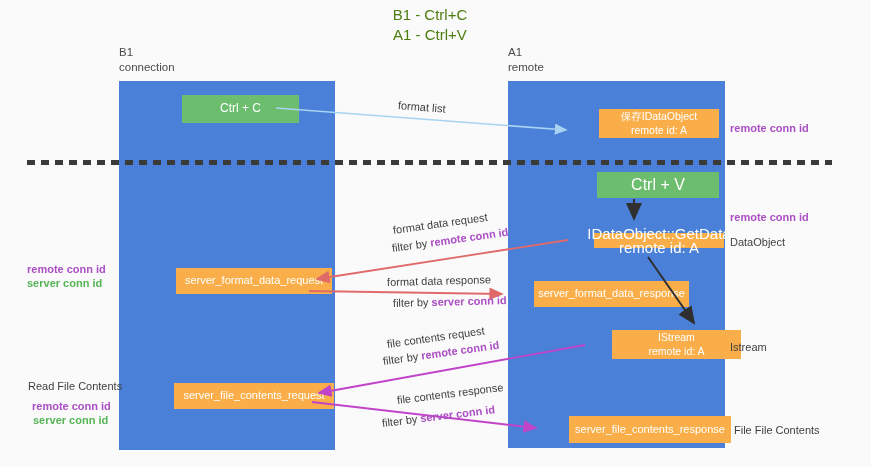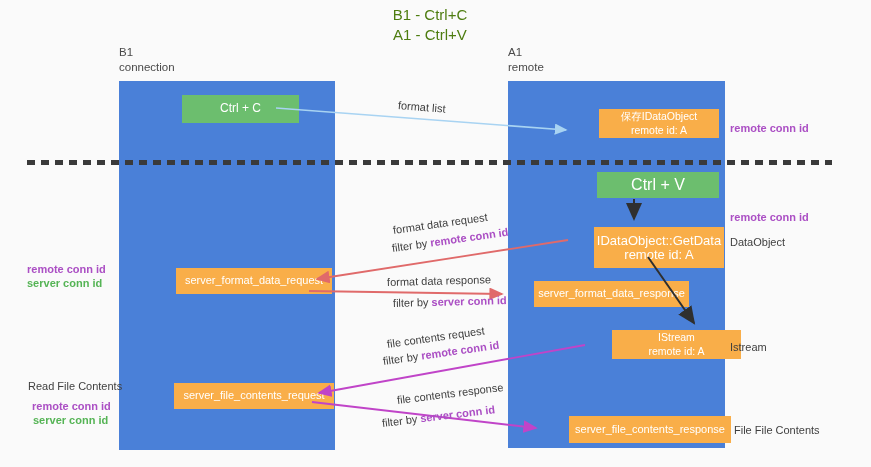--- a/index.html
+++ b/index.html
@@ -19,21 +19,21 @@
   .col-left{left:119px;width:216px;height:369px;}
   .col-right{left:508px;width:217px;height:367px;}
   
   .node{display:flex;align-items:center;justify-content:center;text-align:center;
         color:#fff;font-size:11px;line-height:13.5px;z-index:3;margin-left:24px;}
   .green{background:#6cbe6e;}
   .orange{background:#f9ae49;}
   .b-ctrlc{left:158px;top:95px;width:117px;height:28px;font-size:12px;}
   .b-ctrlv{left:573px;top:172px;width:122px;height:26px;font-size:16px;}
   .b-save{left:575px;top:109px;width:120px;height:29px;font-size:10.5px;}
-  .b-getdata{left:570px;top:227px;width:130px;height:41px;font-size:13px;}
+  .b-getdata{left:570px;top:233px;width:130px;height:15px;font-size:15px;}
   .b-istream{left:588px;top:330px;width:129px;height:29px;font-size:10.5px;}
   .b-sfdreq{left:152px;top:268px;width:156px;height:26px;}
   .b-sfdres{left:510px;top:281px;width:155px;height:26px;}
   .b-sfcreq{left:150px;top:383px;width:160px;height:26px;}
   .b-sfcres{left:545px;top:416px;width:162px;height:27px;}
   
   .divider{left:27px;top:160px;width:805px;height:5px;z-index:4;
     background:repeating-linear-gradient(90deg,#3a3a3a 0 8px,transparent 8px 14px);}
   
   #arrows{left:0;top:0;z-index:5;pointer-events:none;}

